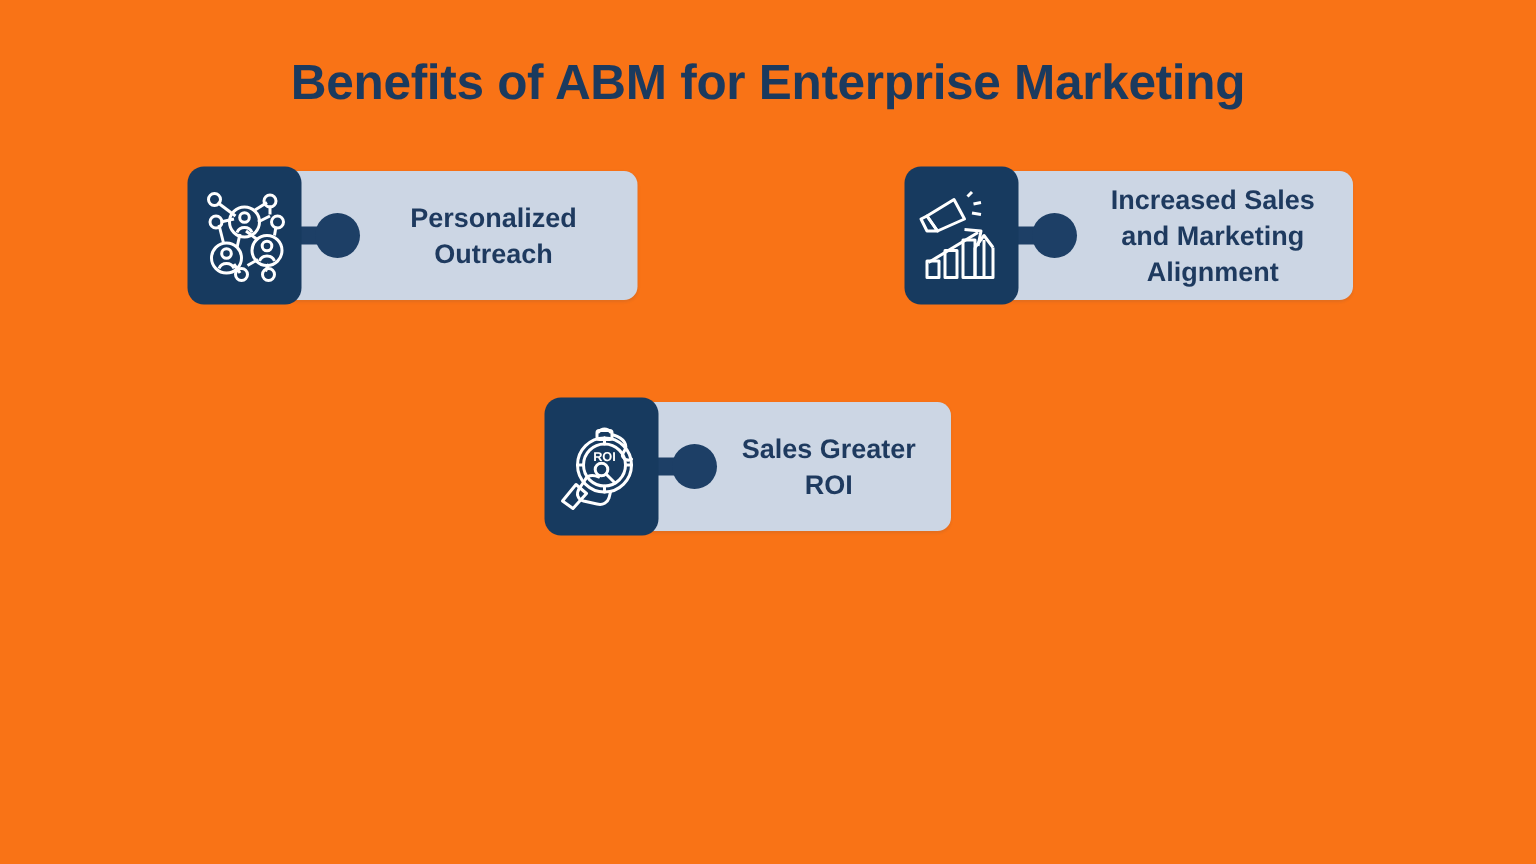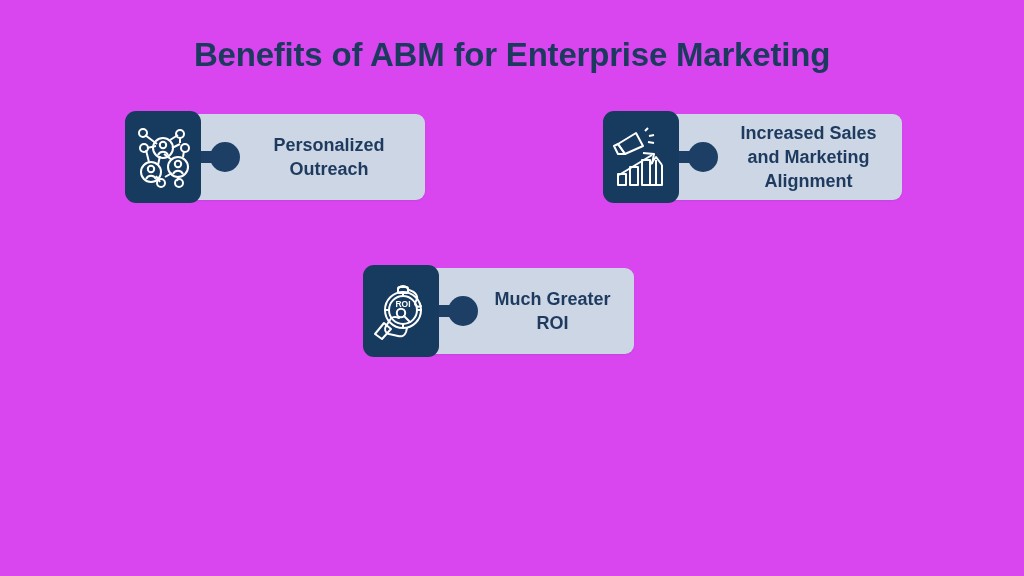--- a/index.html
+++ b/index.html
@@ -11,21 +11,21 @@
     height: 576px;
     background: #ffffff;
     font-family: "Liberation Sans", sans-serif;
     overflow: hidden;
     position: relative;
   }
 
   #slide {
     position: absolute;
     inset: 0;
-    background: #d946ef;
+    background: #f97316;
   }
 
   
   #page-title {
     position: absolute;
     left: 0;
     top: 36px;
     width: 1024px;
     text-align: center;
     font-size: 33px;
@@ -244,19 +244,19 @@
         <line x1="32" y1="36" x2="38" y2="42"></line>
 
         <path d="M27 38 c-4 -2 -8 -1 -9 2 l-4 6"></path>
         <path d="M14 46 c-2 3 -1 7 3 8 l9 2 c4 1 7 -1 8 -4 l1 -4"></path>
         <path d="M3 54 L12 43 L19 49 L10 59 Z"></path>
       </svg>
     </div>
 
     <div class="card-label">
       <span>
-        <span>Much Greater</span><br>
+        <span>Sales Greater</span><br>
         <span>ROI</span>
       </span>
     </div>
   </div>
 
 </div>
 
 </body></html>

